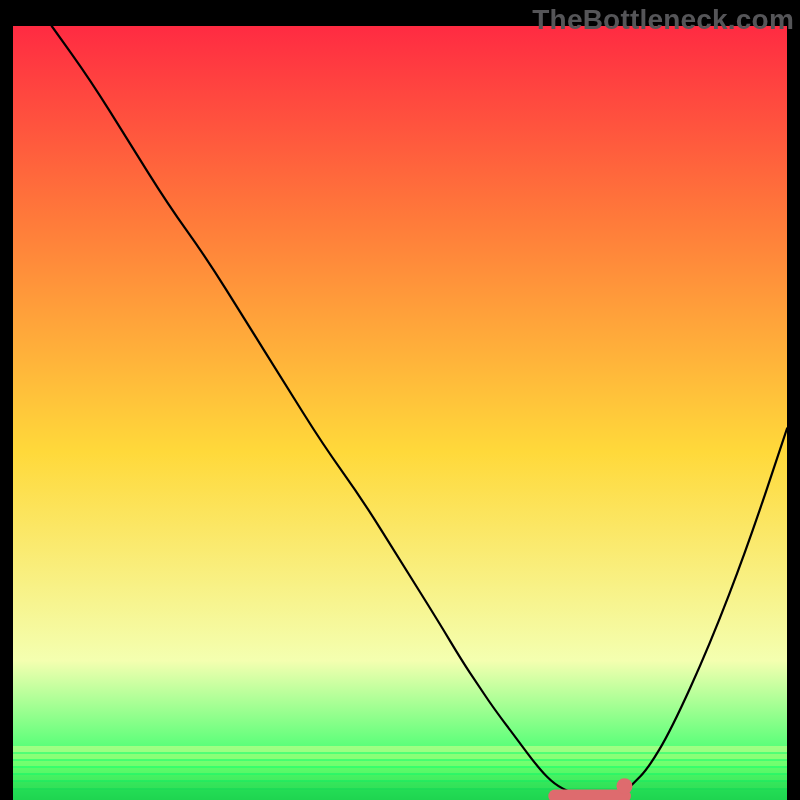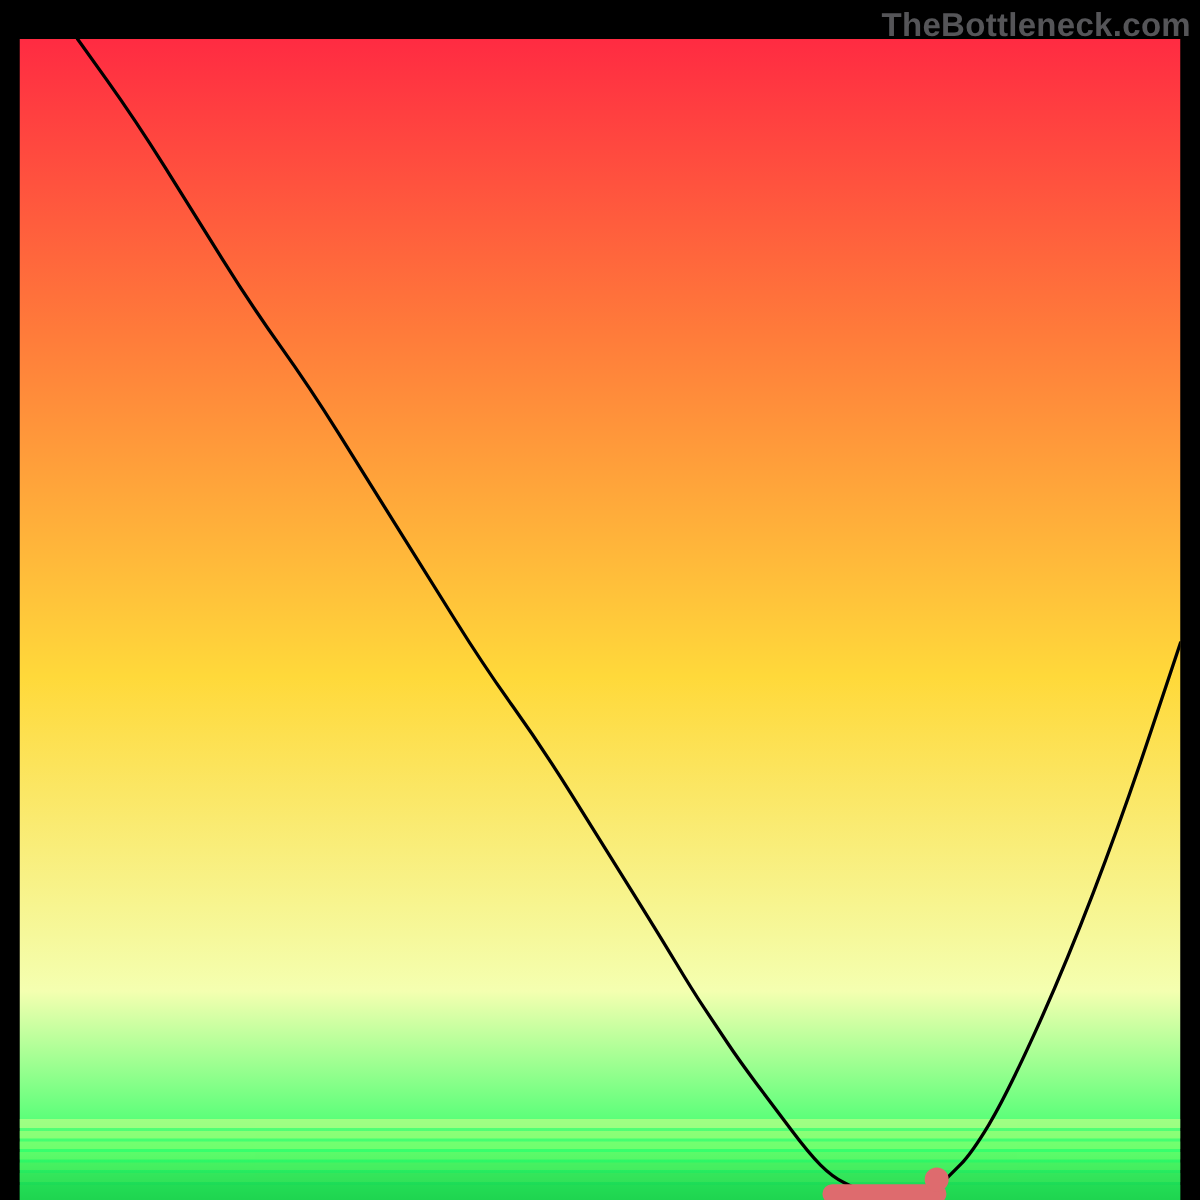--- a/index.html
+++ b/index.html
@@ -14,21 +14,21 @@
     position: relative;
     width: 800px;
     height: 800px;
     background: #000;
   }
   .watermark {
     position: absolute;
     top: 4px;
     right: 6px;
     font-family: Arial, Helvetica, sans-serif;
-    font-size: 22px;
+    font-size: 28px;
     font-weight: bold;
     color: #555558;
     letter-spacing: 0.2px;
     z-index: 10;
   }
   .plot-area {
     position: absolute;
     left: 13px;
     top: 26px;
     width: 774px;

